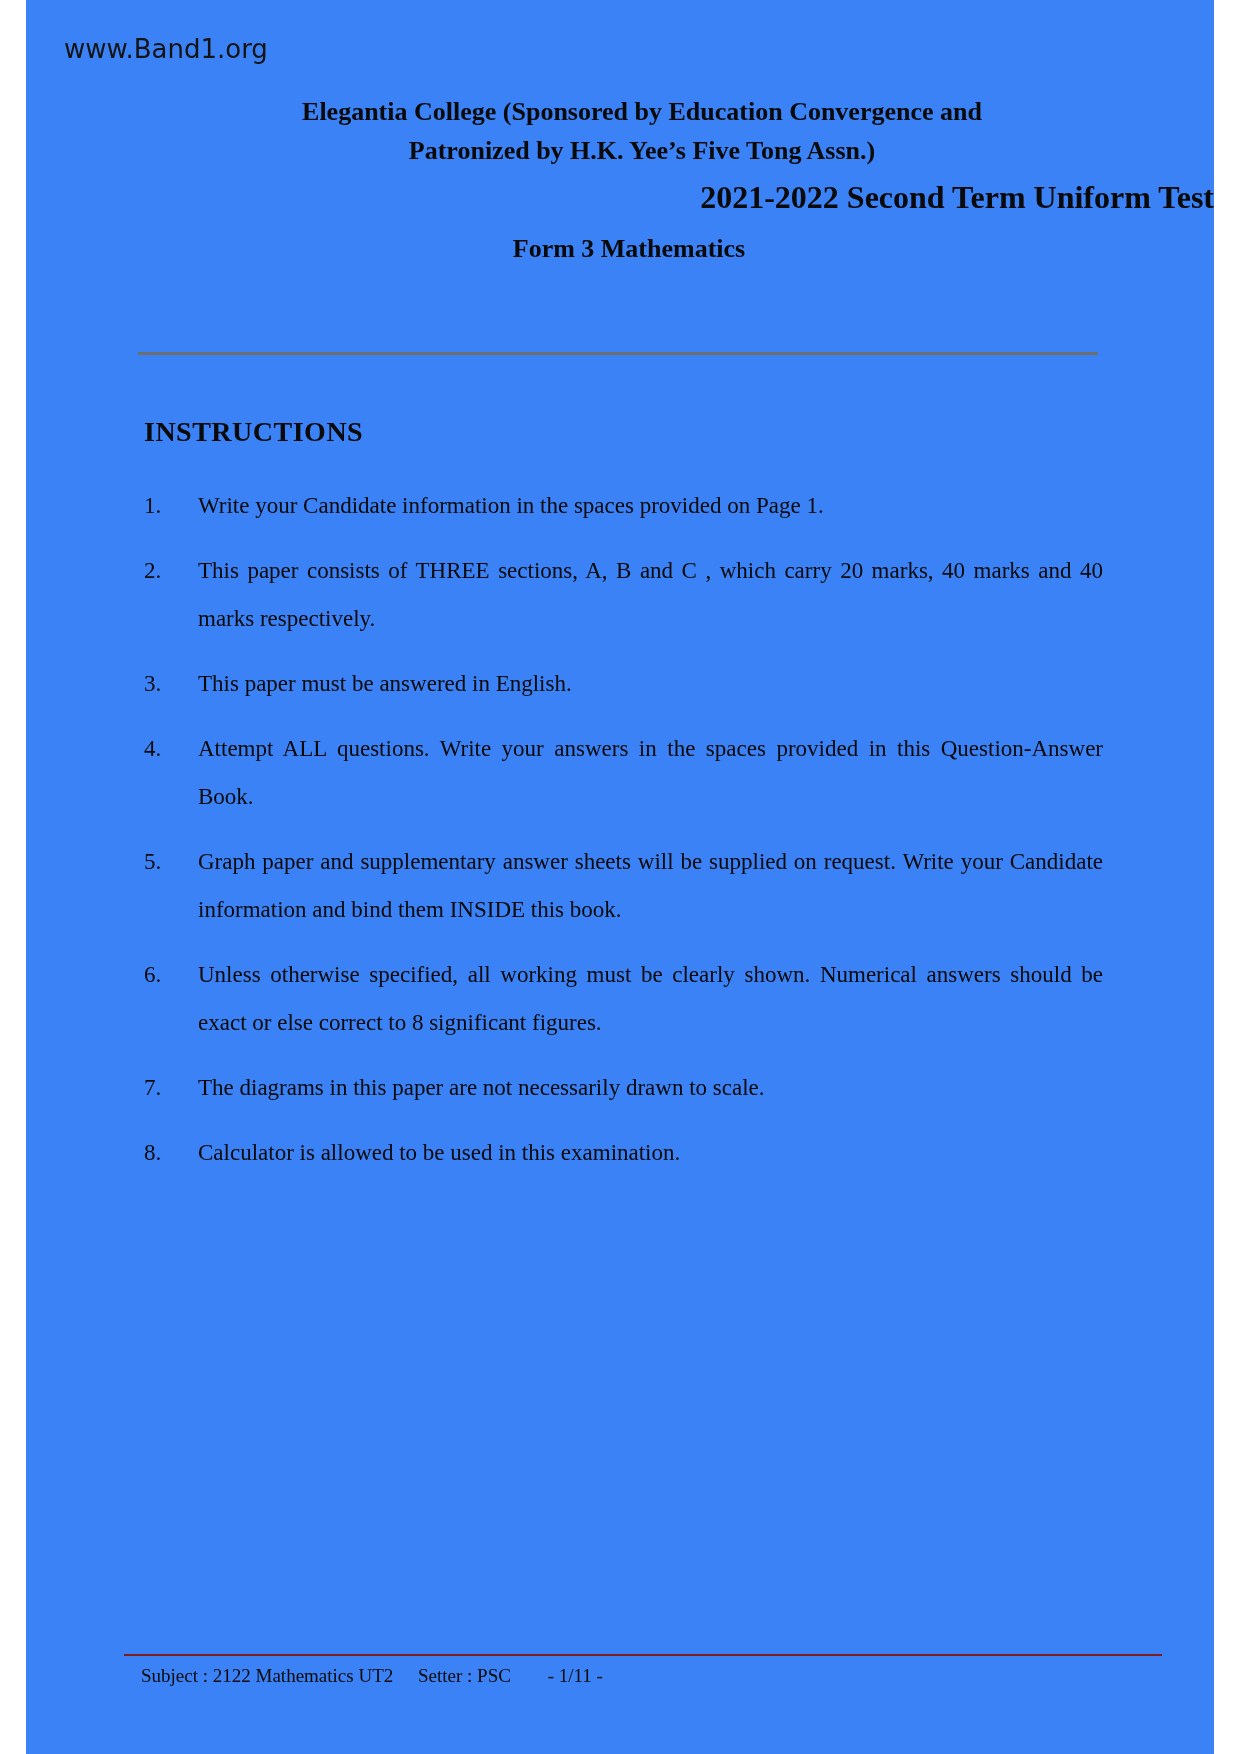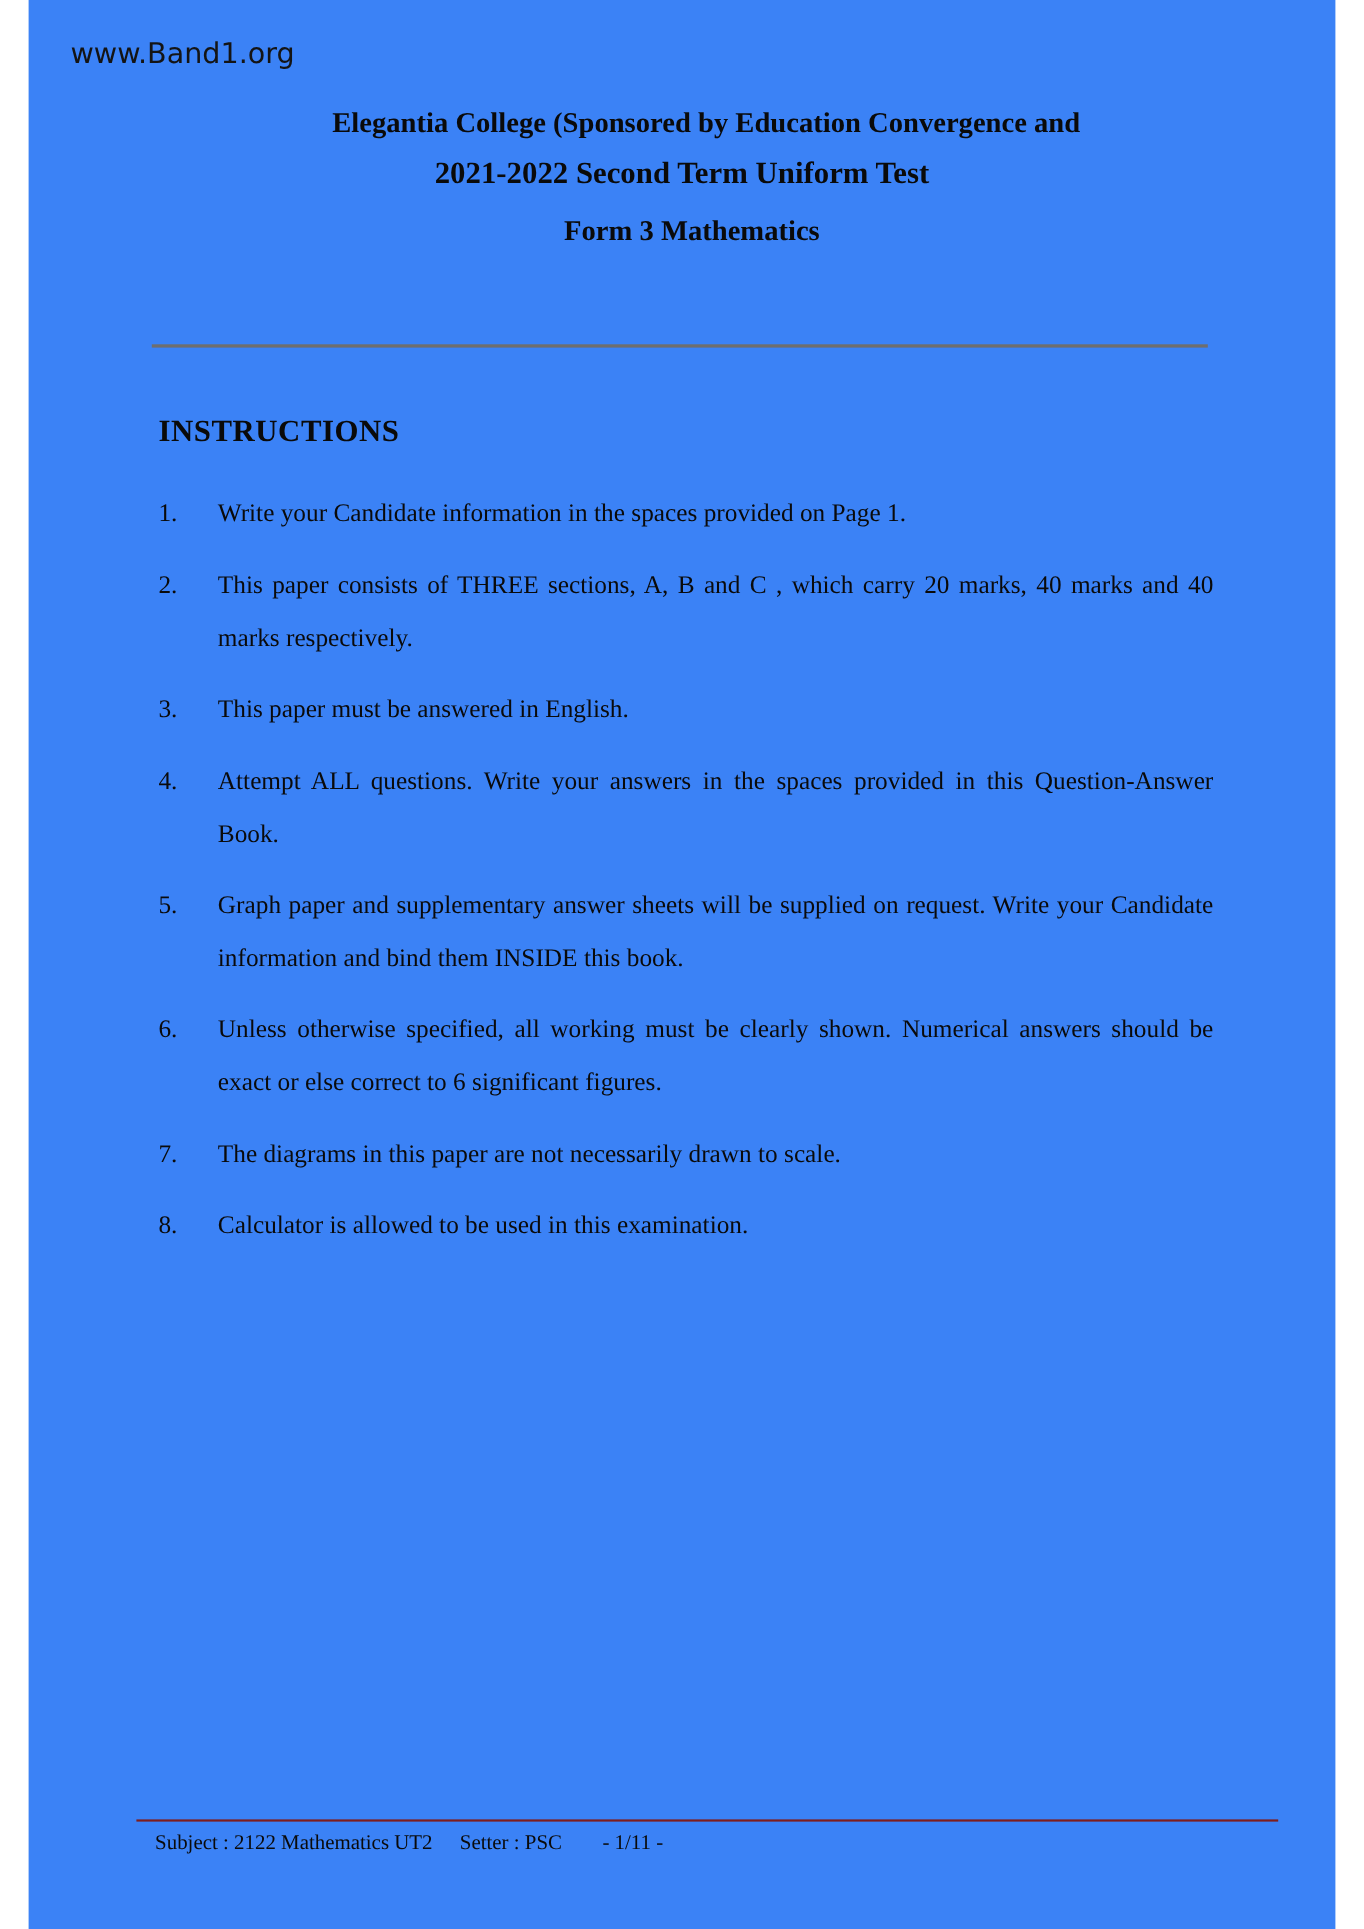--- a/index.html
+++ b/index.html
@@ -24,23 +24,24 @@
   }
   .header { padding-top: 92px; text-align: center; }
   .school-title {
     font-size: 26px;
     font-weight: bold;
     line-height: 39px;
     padding-left: 44px;
   }
   .test-title {
     margin-top: 10px;
-    font-size: 28px;
+    font-size: 32px;
     font-weight: bold;
     line-height: 34px;
+    text-align: right;
   }
   .form-title {
     margin-top: 18px;
     font-size: 26px;
     font-weight: bold;
     line-height: 34px;
     padding-left: 18px;
   }
   .time-limit {
     margin-top: 28px;
@@ -98,20 +99,21 @@
 </head>
 <body>
 
 <div class="page">
 
   <div class="watermark">www.Band1.org</div>
 
   <div class="header">
     <div class="school-title">
       <div>Elegantia College (Sponsored by Education Convergence and</div>
+      <div>Patronized by H.K. Yee’s Five Tong Assn.)</div>
     </div>
     <div class="test-title">2021-2022 Second Term Uniform Test</div>
     <div class="form-title">Form 3 Mathematics</div>
   </div>
 
   <div class="info-block">
   </div>
 
   <div class="divider"></div>
 
@@ -133,21 +135,21 @@
     <div class="ins-item">
       <div class="ins-num">4.</div>
       <div class="ins-text">Attempt ALL questions. Write your answers in the spaces provided in this Question-Answer Book.</div>
     </div>
     <div class="ins-item">
       <div class="ins-num">5.</div>
       <div class="ins-text">Graph paper and supplementary answer sheets will be supplied on request.  Write your Candidate information and bind them INSIDE this book.</div>
     </div>
     <div class="ins-item">
       <div class="ins-num">6.</div>
-      <div class="ins-text">Unless otherwise specified, all working must be clearly shown. Numerical answers should be exact or else correct to 6 significant figures.</div>
+      <div class="ins-text">Unless otherwise specified, all working must be clearly shown. Numerical answers should be exact or else correct to 8 significant figures.</div>
     </div>
     <div class="ins-item">
       <div class="ins-num">7.</div>
       <div class="ins-text">The diagrams in this paper are not necessarily drawn to scale.</div>
     </div>
     <div class="ins-item">
       <div class="ins-num">8.</div>
       <div class="ins-text">Calculator is allowed to be used in this examination.</div>
     </div>
   </div>

